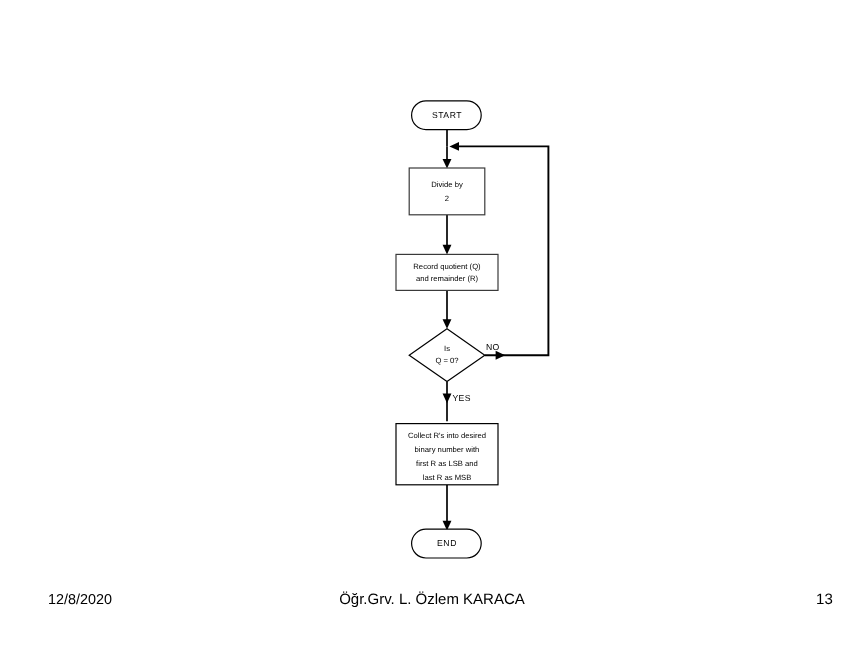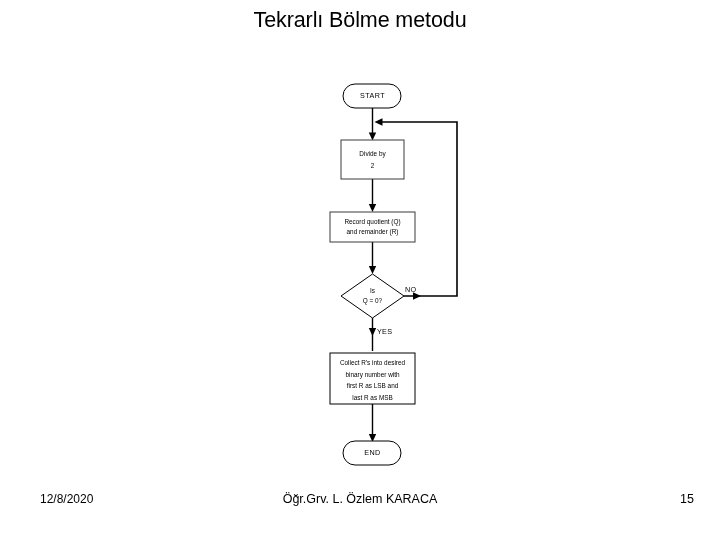--- a/index.html
+++ b/index.html
@@ -125,21 +125,20 @@
     font-size: 12.5px;
     color: #000000;
     text-align: right;
     white-space: nowrap;
   }
 </style>
 </head>
 <body>
 
 <div id="slide-title">
-  <span class="title-line">Tekrarlı Bölme metodu</span>
 </div>
 
 <div id="flowchart">
   <svg width="720" height="540" viewBox="0 0 720 540" xmlns="http://www.w3.org/2000/svg">
 
     <line class="conn-thin" x1="340.5" y1="108" x2="340.5" y2="122"></line>
 
     <line class="conn-thin" x1="340.5" y1="122" x2="340.5" y2="137"></line>
     <polygon class="arrow-head" points="340.5,140.5 336.8,132.5 344.2,132.5"></polygon>
 
@@ -197,14 +196,14 @@
       <rect class="shape-stroke" x="311" y="441" width="58" height="24" rx="12" ry="12"></rect>
       <text class="term-text" x="340.5" y="453.5">END</text>
     </g>
 
   </svg>
 </div>
 
 <div id="footer">
   <div class="f-date">12/8/2020</div>
   <div class="f-center">Öğr.Grv. L. Özlem KARACA</div>
-  <div class="f-page">15</div>
+  <div class="f-page">13</div>
 </div>
 
 </body></html>

